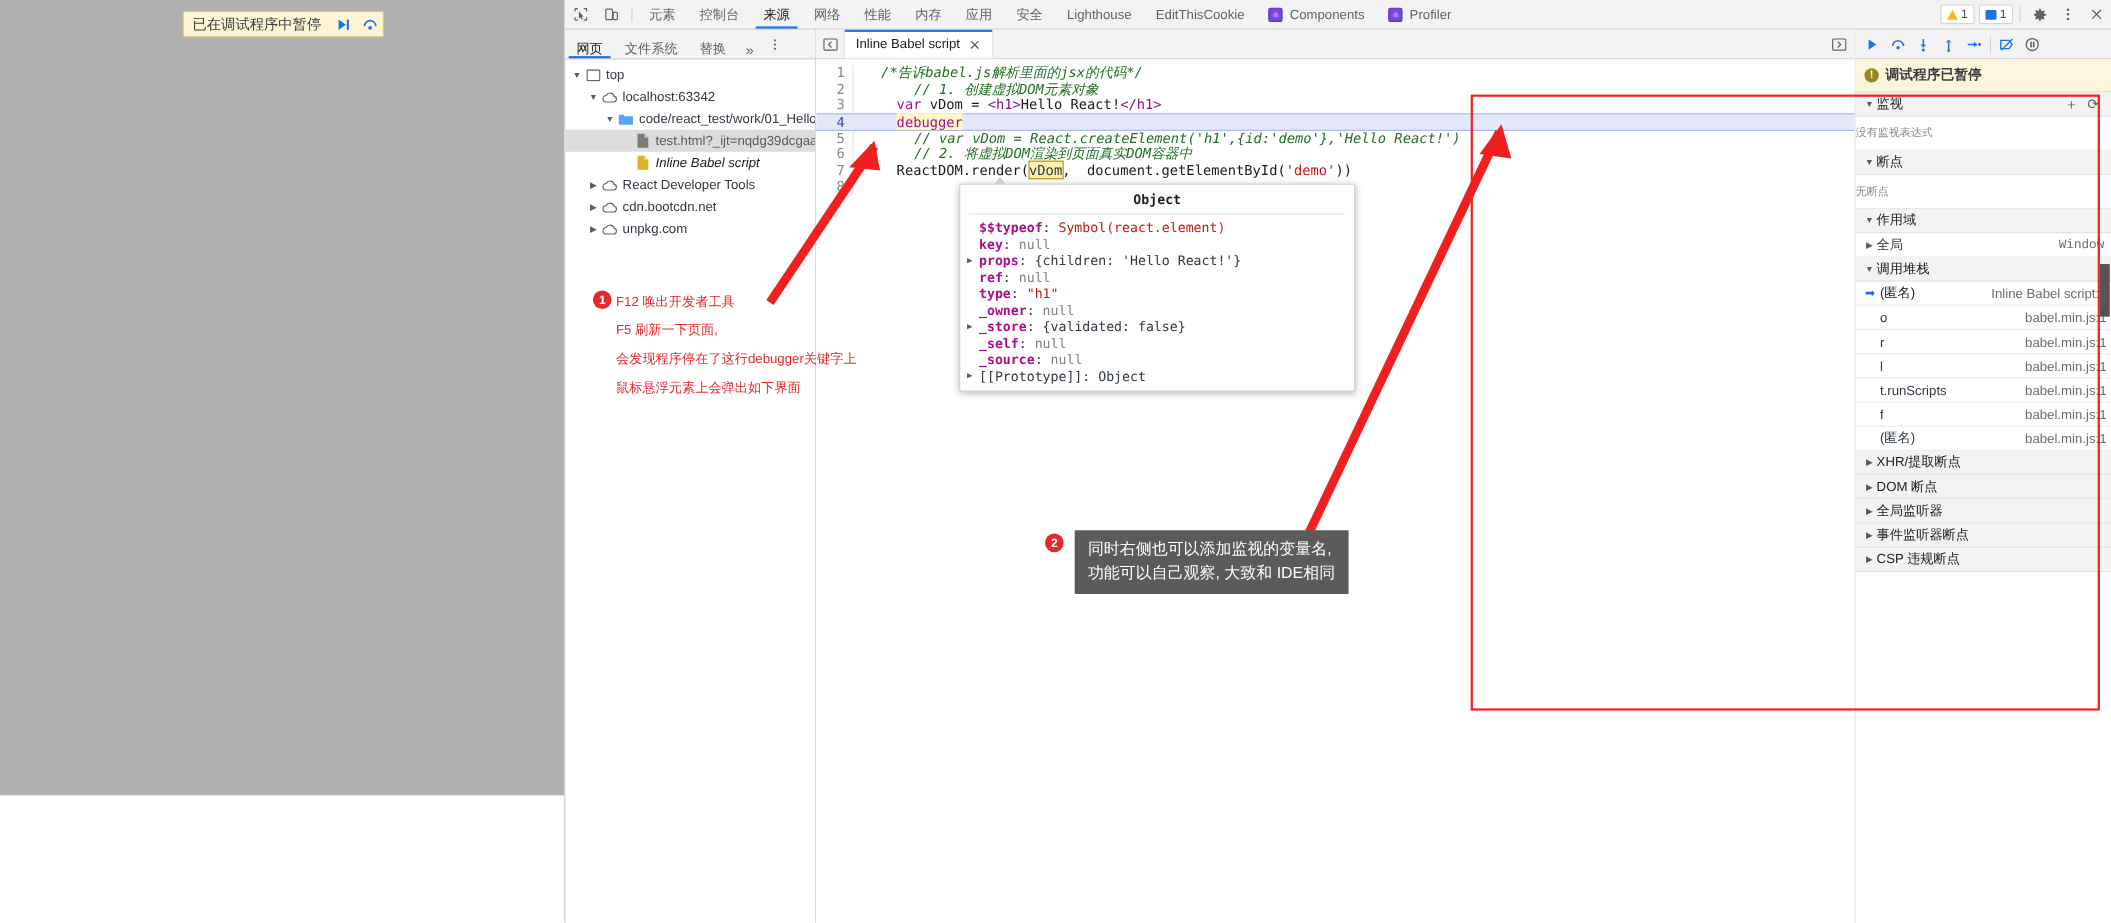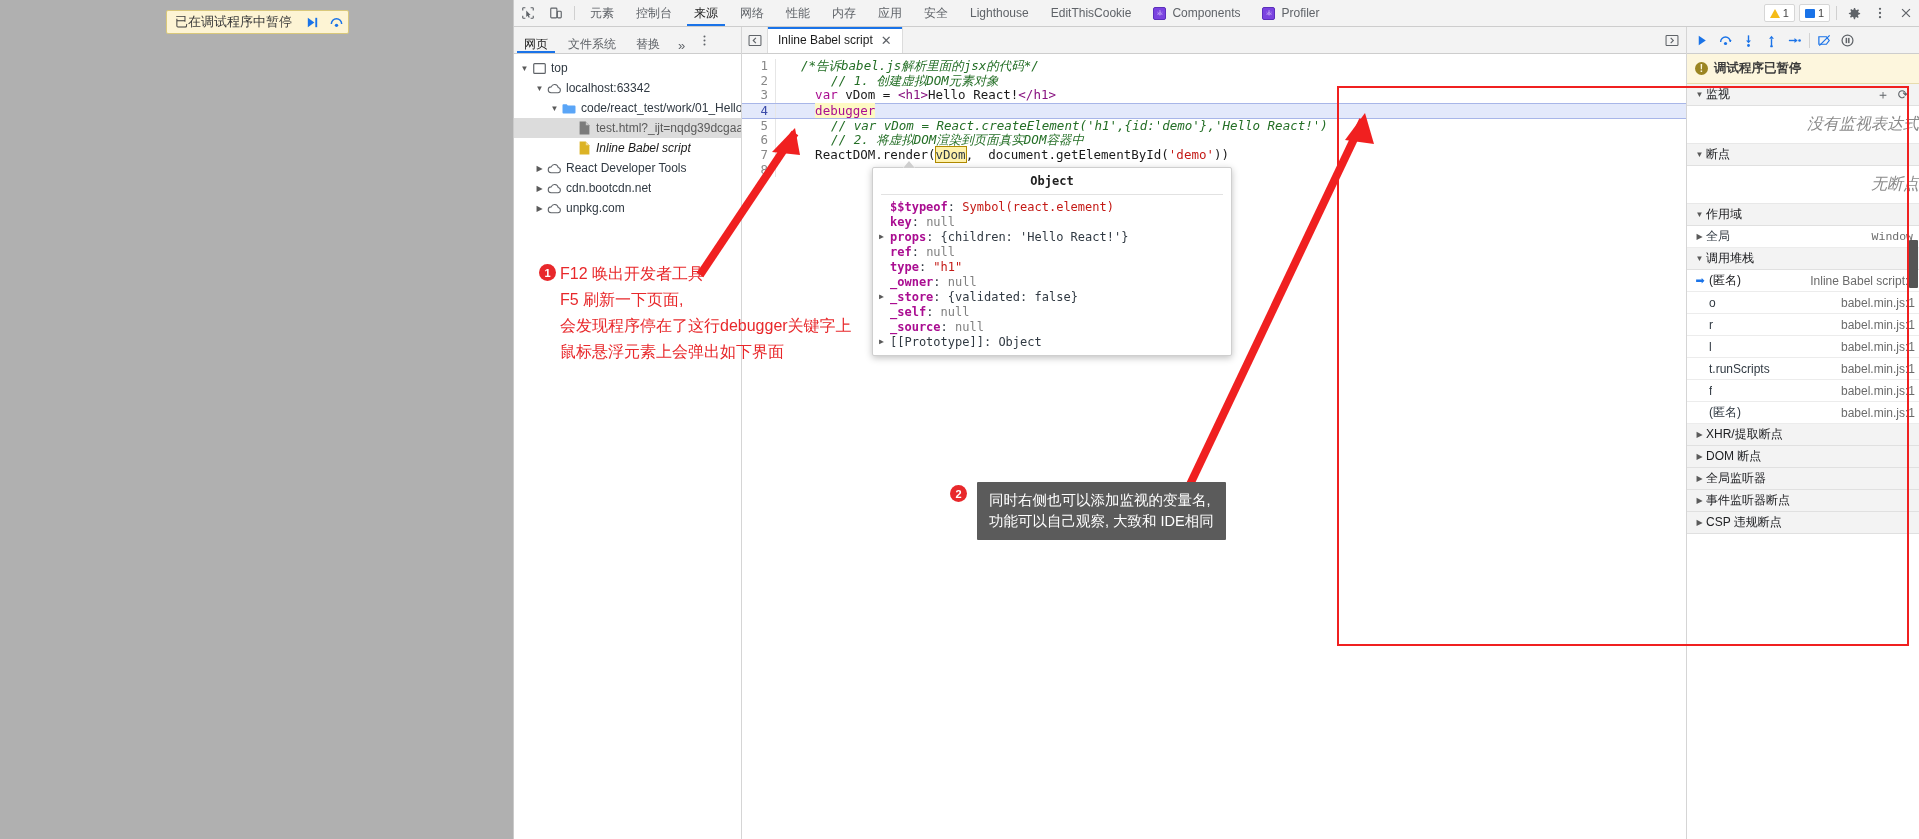--- a/index.html
+++ b/index.html
@@ -5,21 +5,21 @@
   * { margin:0; padding:0; box-sizing:border-box; }
   html,body { width:1919px; height:839px; overflow:hidden; }
   body {
     font-family:"Liberation Sans","DejaVu Sans",sans-serif;
     font-size:12px; color:#303942; background:#fff;
     position:relative;
   }
 
   
   #page-region {
-    position:absolute; left:0; top:0; width:513px; height:839px;
+    position:absolute; left:0; top:0; width:513px; height:723px;
     background:#b0b0b0;
   }
   #pause-bar {
     position:absolute; left:166px; top:10px;
     display:flex; align-items:center; height:24px;
     background:#fdf4d4; border:1px solid #d9c87a;
     border-radius:2px; padding:0 0 0 6px;
   }
   #pause-bar .ptext {
     font-size:13px; color:#3a3a3a; padding:0 8px 0 2px; white-space:nowrap;
@@ -192,21 +192,21 @@
   }
   #dbg-sections { flex:1; overflow:hidden; }
   .sec-hdr {
     display:flex; align-items:center; height:22px; padding:0 6px;
     background:#f3f3f3; border-bottom:1px solid #e0e0e0; font-size:12px; color:#202124;
   }
   .sec-hdr .tri { flex:0 0 13px; }
   .sec-hdr .sp { flex:1; }
   .sec-act { width:20px; text-align:center; color:#5f6368; font-size:13px; }
   .empty-msg {
-    text-align:right; color:#8a8a8a; font-style:italic; font-size:16px;
+    text-align:left; color:#8a8a8a; font-size:10px;
     padding:8px 0; border-bottom:1px solid #e8e8e8;
   }
   .srow {
     display:flex; align-items:center; height:22px; padding:0 6px;
     border-bottom:1px solid #ececec; font-size:12px; white-space:nowrap;
   }
   .srow .tri { flex:0 0 13px; }
   .srow .nm { overflow:hidden; }
   .srow .rt { margin-left:auto; color:#6b6b6b; font-family:Liberation Mono, monospace; font-size:11.5px;}
   .stack-row { display:flex; align-items:center; height:22px; padding:0 4px; border-bottom:1px solid #ececec; font-size:12px;}
@@ -215,21 +215,21 @@
   .stack-row .loc { margin-left:auto; color:#6b6b6b; padding-left:8px; white-space:nowrap;}
   .stack-row.active .fn { color:#202124; }
   #dbg-scroll {
     position:absolute; right:1px; top:240px; width:9px; height:48px;
     background:#555; border-radius:1px;
   }
 
   
   #overlay { position:absolute; left:0; top:0; width:1919px; height:839px; pointer-events:none; }
   .ann-text {
-    position:absolute; color:#e8282b; font-size:16px; line-height:26px;
+    position:absolute; color:#e8282b; font-size:12px; line-height:26px;
     font-family:"Liberation Sans","DejaVu Sans",sans-serif; white-space:pre;
   }
   .ann-num {
     position:absolute; width:17px; height:17px; border-radius:50%;
     background:#e8282b; color:#fff; font-size:11px; font-weight:bold;
     display:flex; align-items:center; justify-content:center;
   }
   .ann-box2 {
     position:absolute; background:#5b5b5b; color:#fff; font-size:14.5px;
     line-height:21px; padding:8px 12px; white-space:pre; border-radius:1px;

